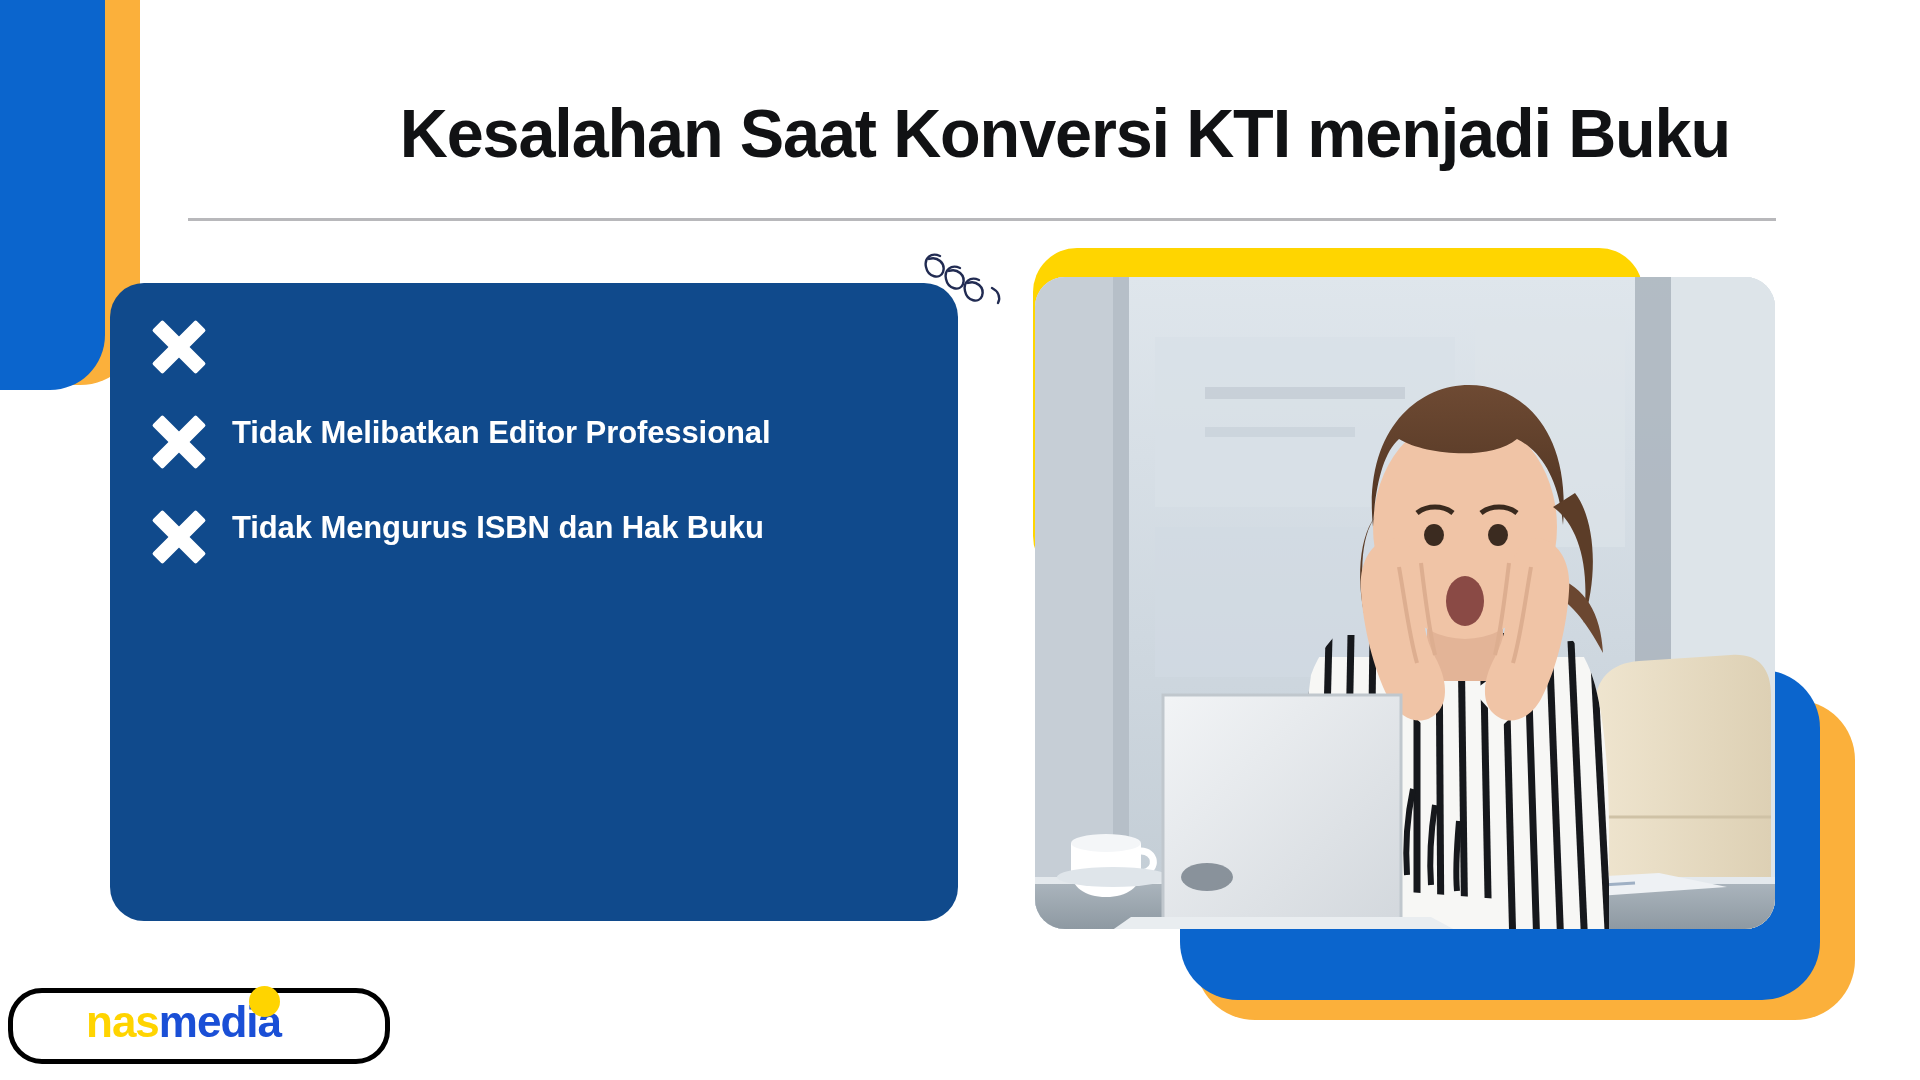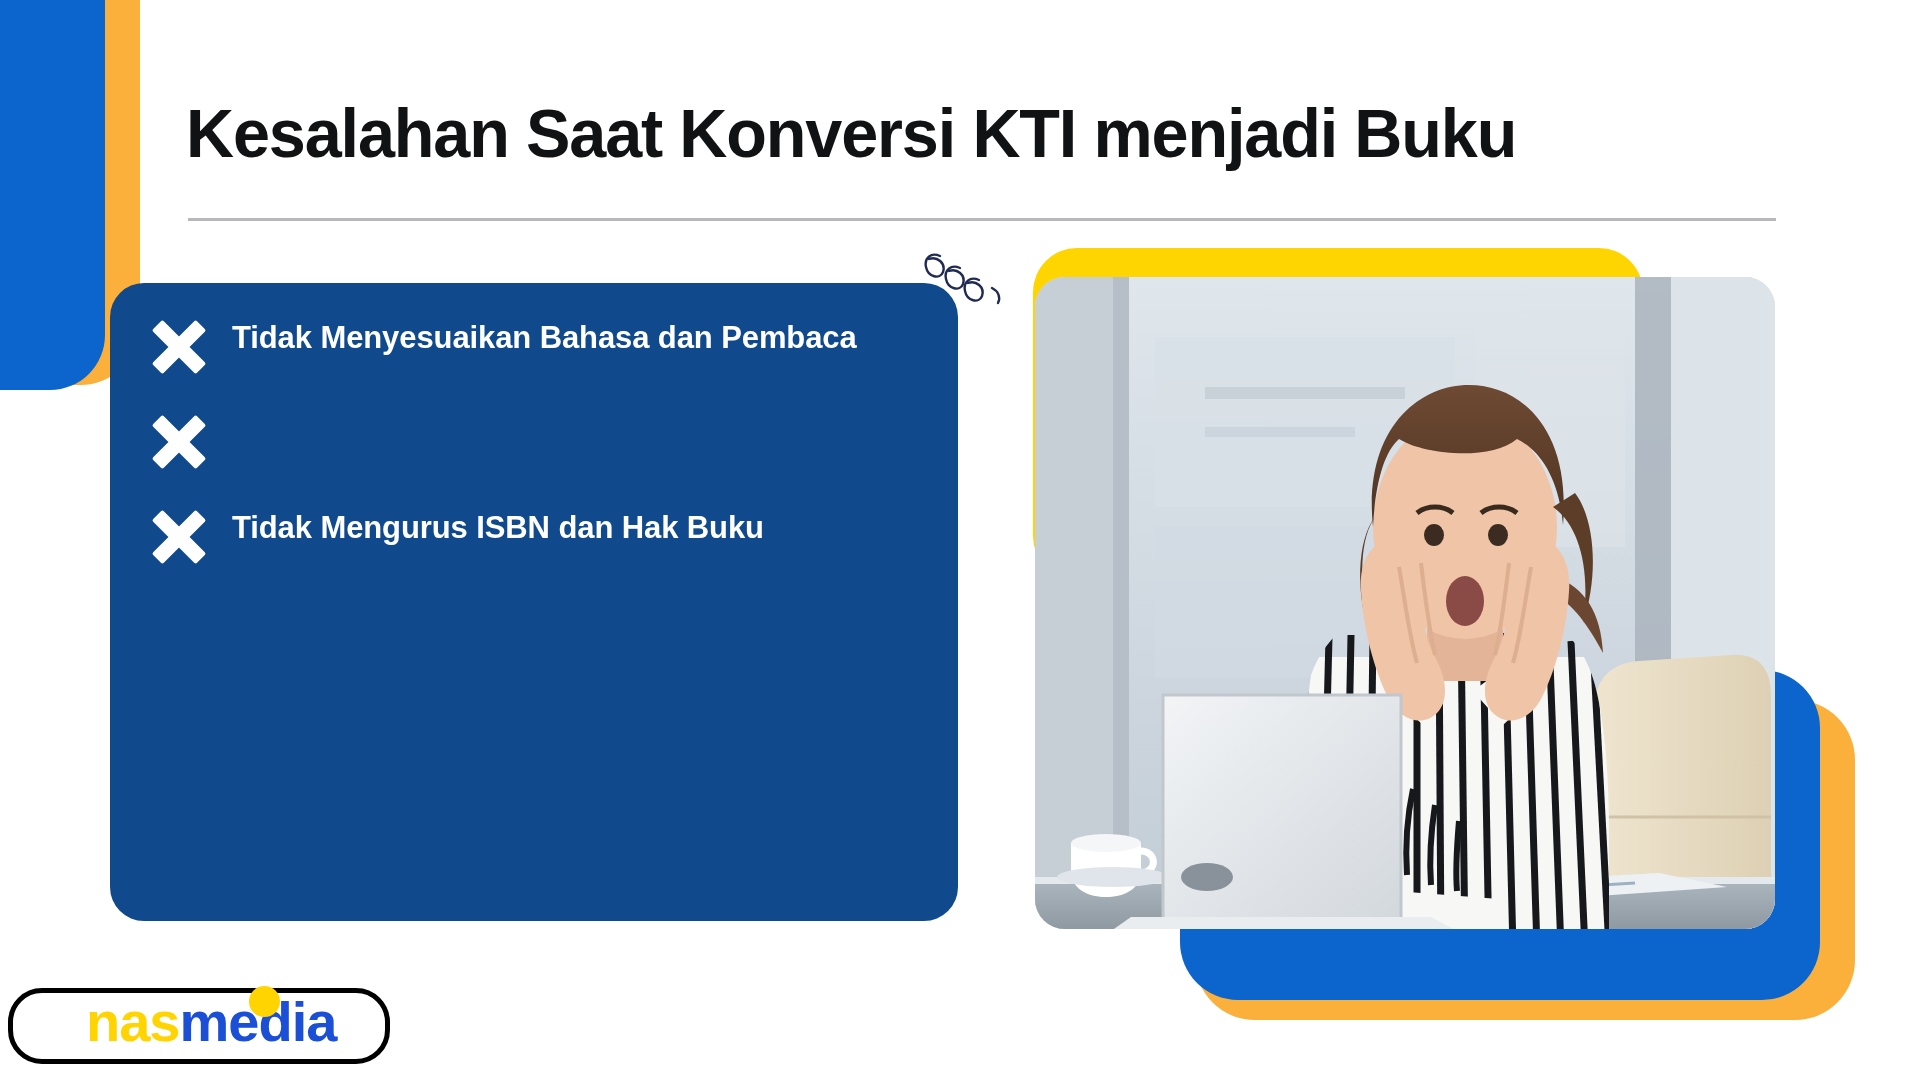--- a/index.html
+++ b/index.html
@@ -9,20 +9,21 @@
   }
   body {
     font-family: "Liberation Sans", sans-serif;
   }
   #canvas {
     position: relative;
     width: 1920px;
     height: 1080px;
     background: #ffffff;
     overflow: hidden;
+    text-align: right;
   }
 
   
   .deco-left-yellow {
     position: absolute;
     left: -150px;
     top: -120px;
     width: 290px;
     height: 505px;
     background: #fbb03b;
@@ -191,21 +192,21 @@
     border-radius: 34px;
     background: #ffffff;
     z-index: 10;
   }
   .logo-text {
     position: absolute;
     left: 86px;
     top: 997px;
     font-family: "Liberation Sans", sans-serif;
     font-weight: bold;
-    font-size: 56px;
+    font-size: 44px;
     letter-spacing: -1px;
     line-height: 50px;
     z-index: 11;
     white-space: nowrap;
   }
   .logo-nas { color: #ffd400; }
   .logo-media { color: #1a4fd6; }
   .logo-dot {
     position: absolute;
     left: 249px;
@@ -226,24 +227,24 @@
   <div class="deco-left-blue"></div>
 
   <div class="title">Kesalahan Saat Konversi KTI menjadi Buku</div>
   <div class="title-rule"></div>
 
   <div class="list-panel"></div>
 
   <div class="list-items">
     <div class="list-item">
       <div class="x-icon"></div>
-      <div class="item-label">Tidak Menyesuaikan Bahasa dan Pembaca</div>
     </div>
     <div class="list-item li-wide">
       <div class="x-icon"></div>
+      <div class="item-label">Tidak Melibatkan Editor Professional</div>
     </div>
     <div class="list-item li-wide">
       <div class="x-icon"></div>
       <div class="item-label">Tidak Mengurus ISBN dan Hak Buku</div>
     </div>
   </div>
 
   <div class="photo-yellow-frame"></div>
   <div class="deco-br-yellow"></div>
   <div class="deco-br-blue"></div>

